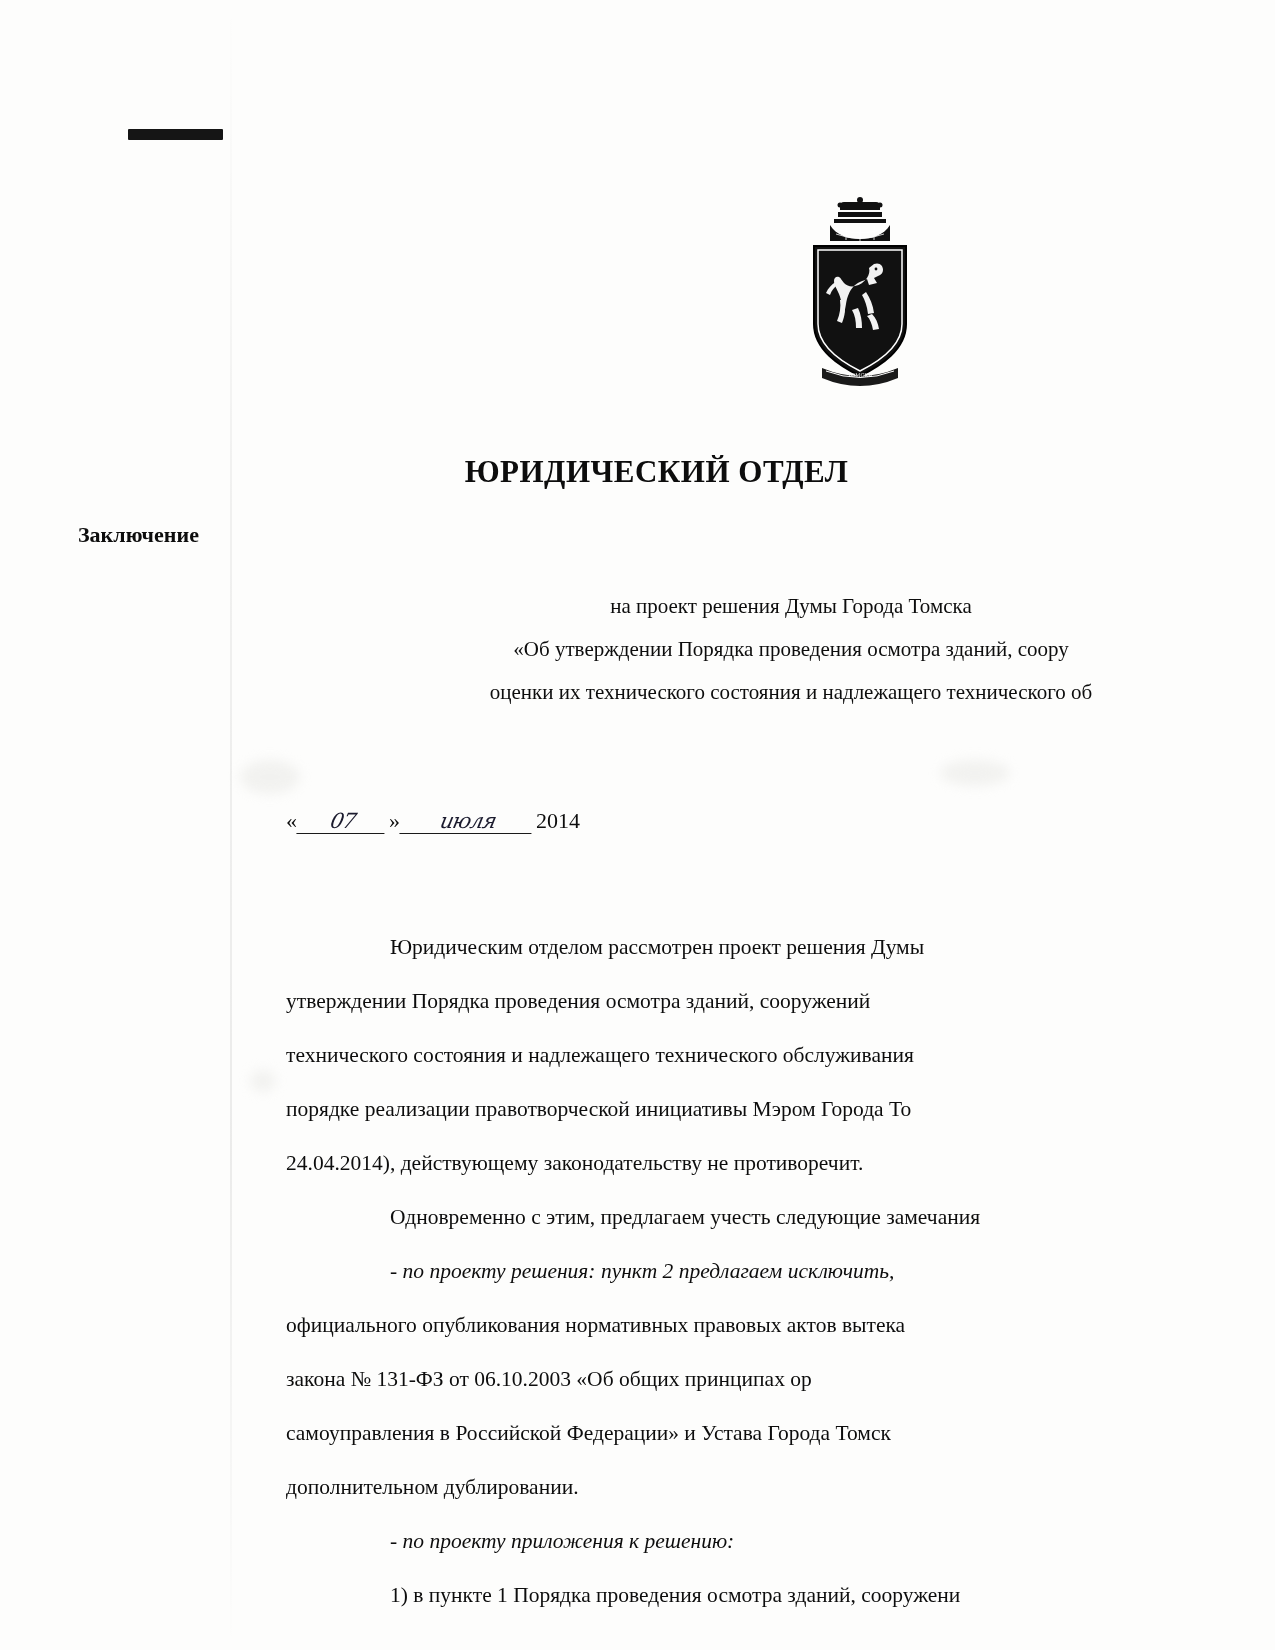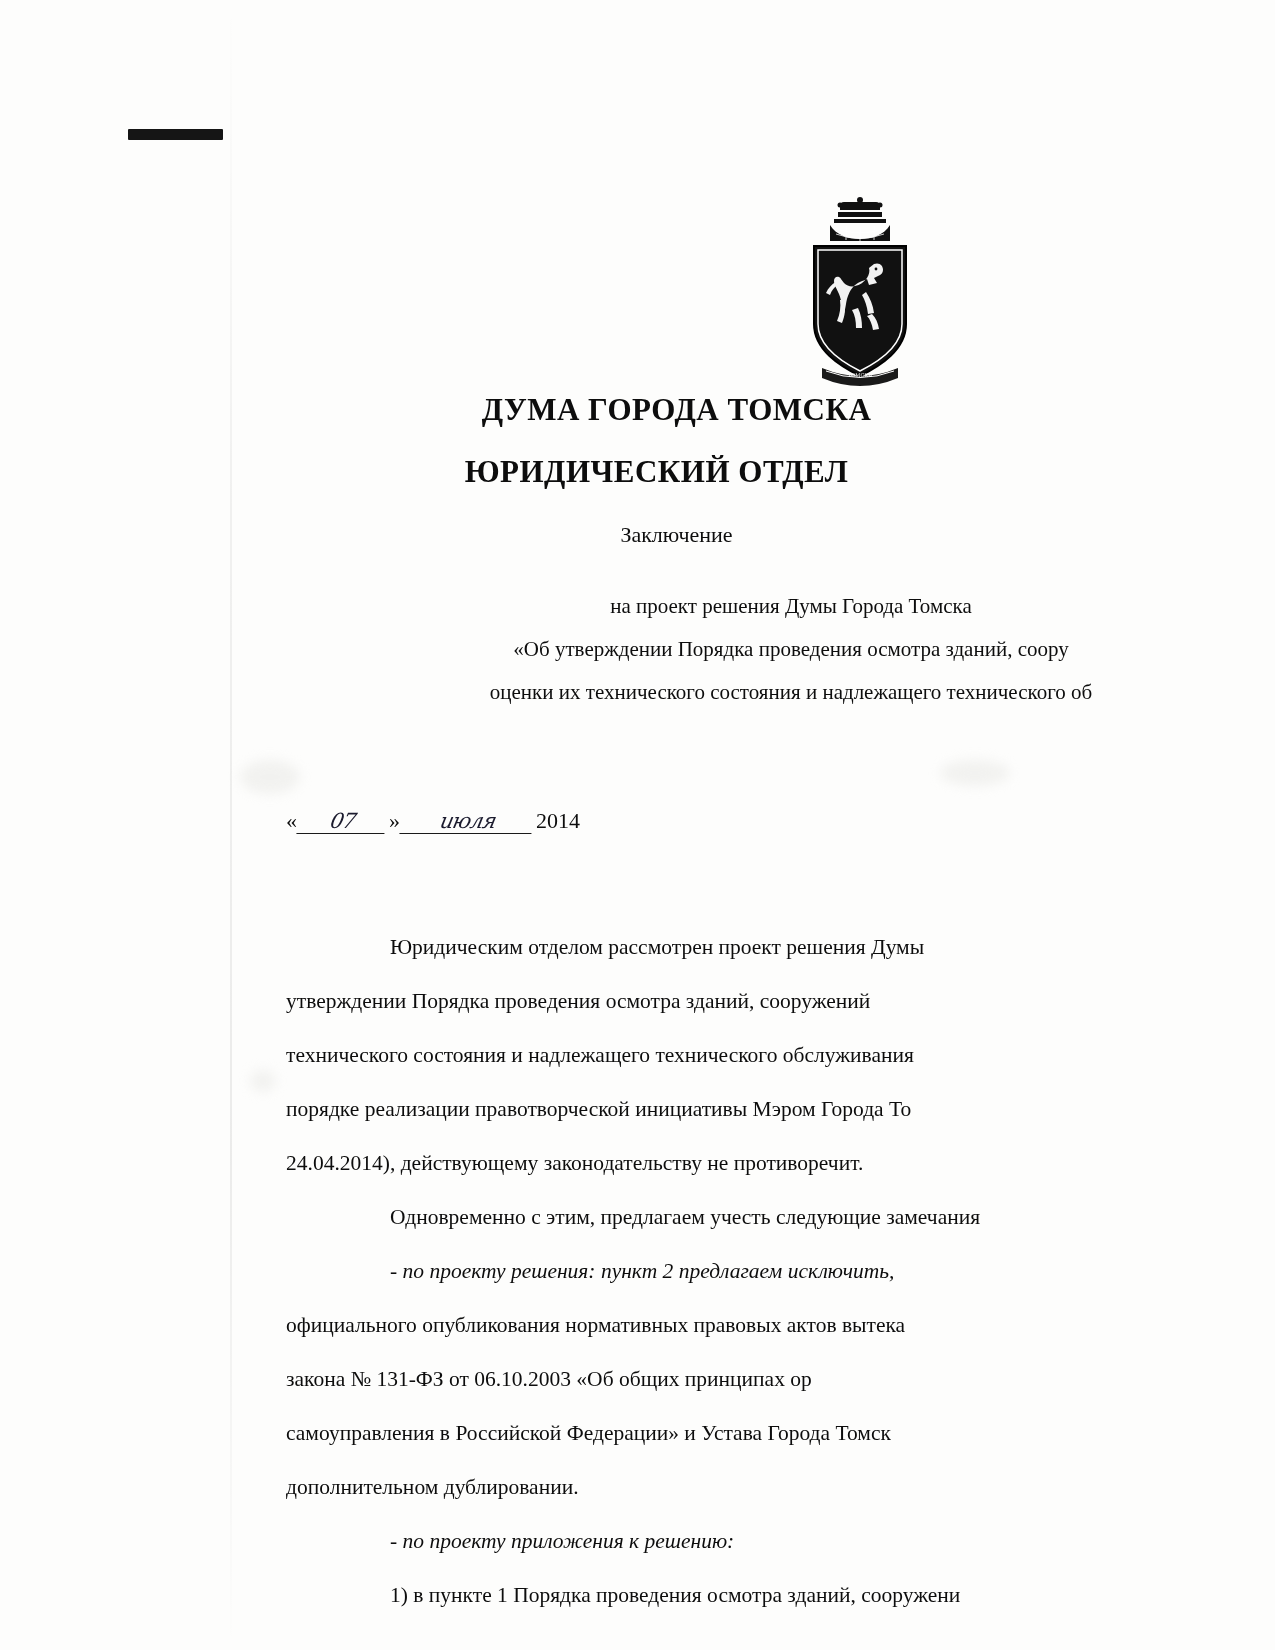--- a/index.html
+++ b/index.html
@@ -73,24 +73,23 @@
     padding-left: 38px;
     font-size: 31px;
     font-weight: bold;
     letter-spacing: .5px;
   }
   .doc-kind {
     position: absolute;
     top: 522px;
     left: 0;
     right: 0;
-    text-align: center;
     padding-left: 78px;
     font-size: 22px;
-    font-weight: normal;
+    font-weight: bold;
   }
 
   .subject {
     position: absolute;
     left: 286px;
     top: 585px;
     width: 1010px;
     font-size: 21px;
     line-height: 43px;
     text-align: center;
@@ -207,21 +206,20 @@
       <circle cx="76" cy="73" r="1.4" fill="#111"></circle>
 
       <g>
         <path d="M22 172 q38 16 76 0 l0 10 q-38 16 -76 0 z" fill="#1a1a1a"></path>
         <path d="M26 175 q34 13 68 0" fill="none" stroke="#fff" stroke-width="1"></path>
         <text x="60" y="181" font-size="5" fill="#fff" text-anchor="middle" font-family="DejaVu Serif, serif">ТОМСКЪ</text>
       </g>
     </svg>
   </div>
 
-  <div class="org-title">ДУМА ГОРОДА ТОМСКА</div>
   <div class="dept-title">ЮРИДИЧЕСКИЙ ОТДЕЛ</div>
   <div class="doc-kind">Заключение</div>
 
   <div class="subject">
     <span class="ln">на проект решения Думы Города Томска</span>
     <span class="ln">«Об утверждении Порядка проведения осмотра зданий, соору</span>
     <span class="ln">оценки их технического состояния и надлежащего технического об</span>
   </div>
 
   <div class="date-line">

